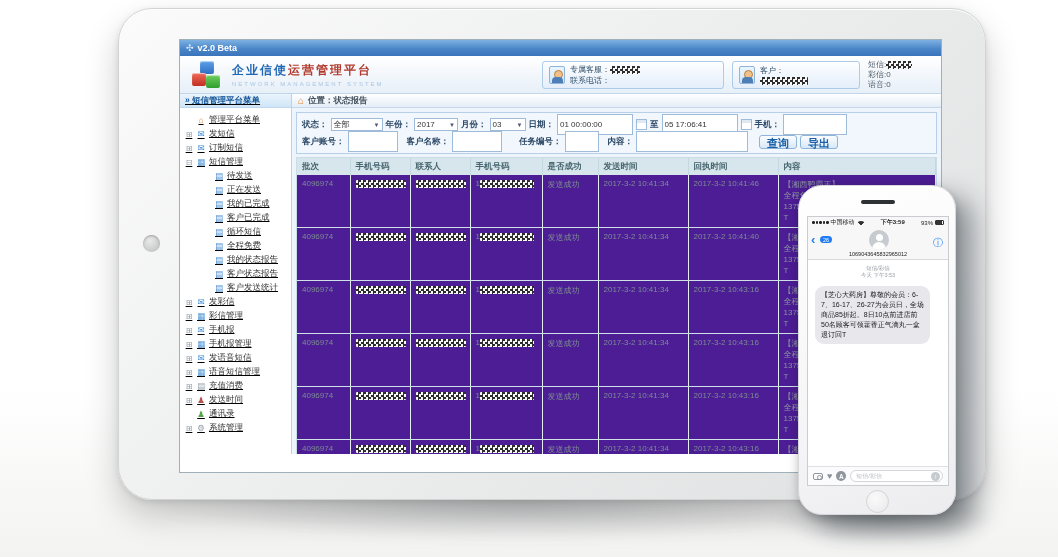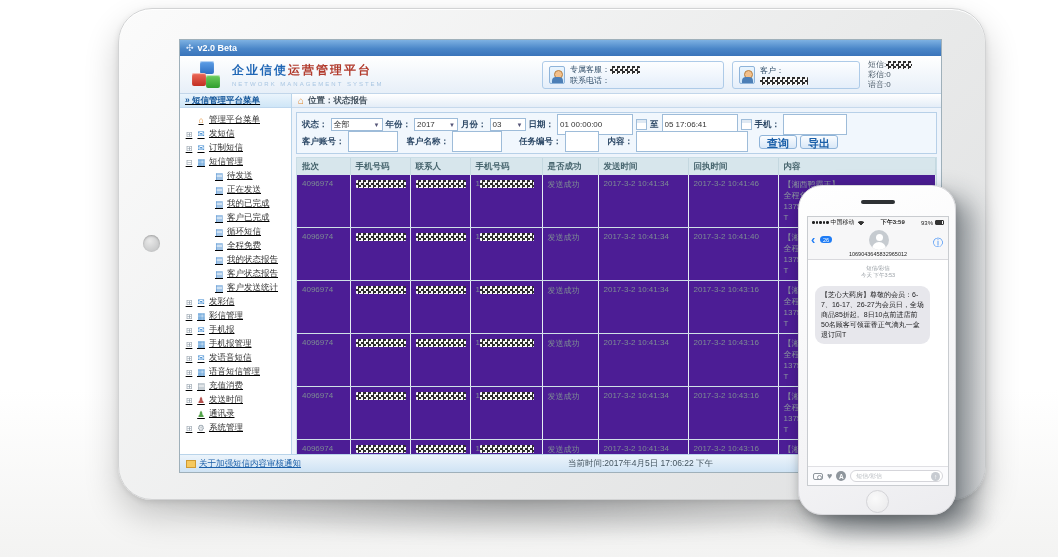--- a/index.html
+++ b/index.html
@@ -412,27 +412,20 @@
                   <td class="pre">【湘西鸭霸王】
 全程免费
 1375516
 T</td>
                 </tr>
               </tbody>
           </table>
         </div>
       </div>
 
-      <div class="strip">
-        <span class="note-link">
-          <span class="note-ico"></span>
-          <span>关于加强短信内容审核通知</span>
-        </span>
-        <span class="now-time">当前时间:2017年4月5日 17:06:22 下午</span>
-      </div>
 
     </div>
   </div>
 
   <div class="phone">
     <div class="speaker"></div>
     <div class="pscreen">
       <div class="pstatus">
         <span class="sigdots">
             <i></i>

